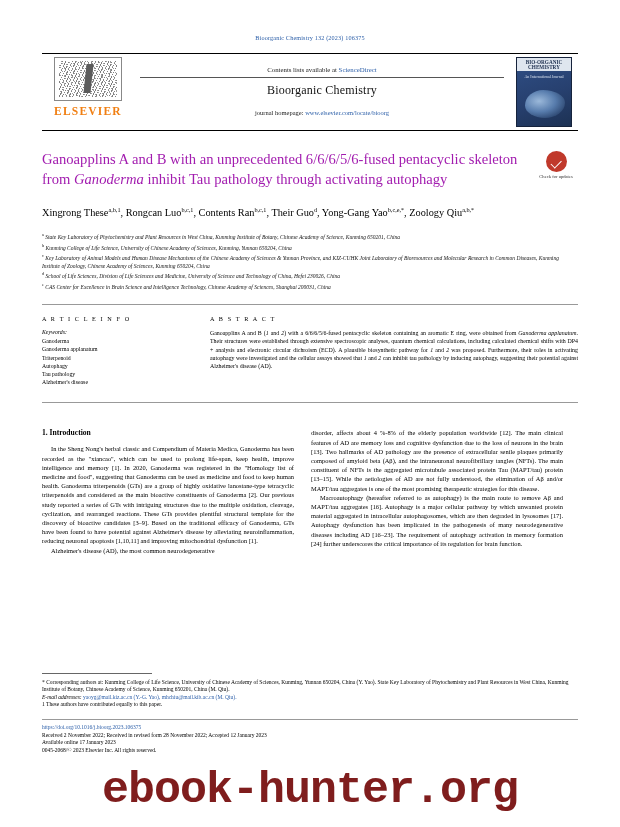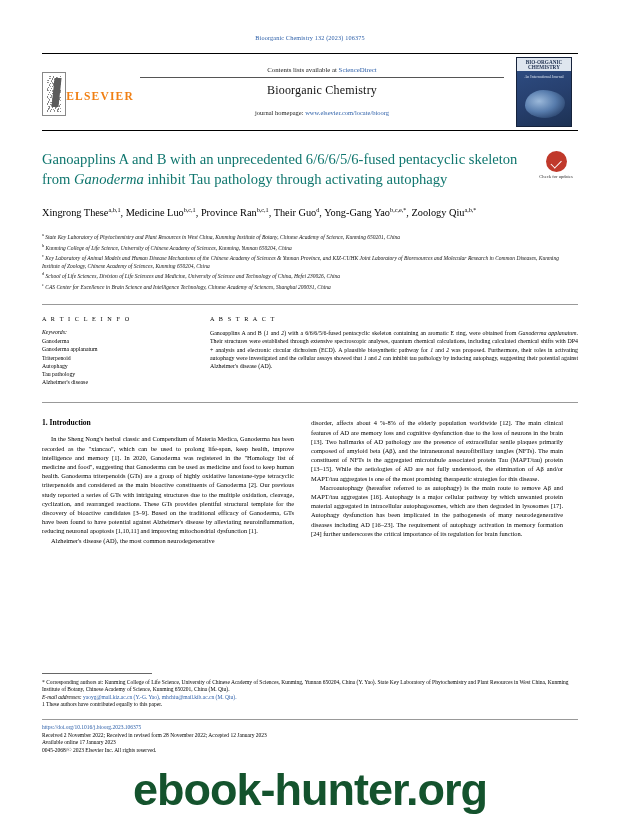--- a/index.html
+++ b/index.html
@@ -27,21 +27,21 @@
   .masthead {
     margin-top:12px;
     display:flex;
     align-items:stretch;
     height:78px;
     border-top:0.8px solid #000;
     border-bottom:0.8px solid #000;
   }
   .mast-left {
     width:92px;
-    display:flex; flex-direction:row;
+    display:flex; flex-direction:column;
     align-items:center; justify-content:flex-start;
     padding-top:3px;
   }
   .elsevier-tree {
     width:68px; height:44px;
     background:#ffffff;
     border:0.6px solid #888;
     position:relative;
     overflow:hidden;
   }
@@ -117,21 +117,21 @@
 
   
   .title-row { display:flex; margin-top:18px; }
   .title-col { flex:1; padding-right:10px; }
   h1.paper-title {
     margin:0;
     font-family:"Liberation Serif", serif;
     font-weight:normal;
     font-size:14.6px;
     line-height:20px;
-    color:#0f766e;
+    color:#a21caf;
   }
   h1.paper-title i { font-style:italic; }
   .crossmark {
     width:44px; text-align:center; padding-top:2px;
   }
   .cm-circle {
     width:21px; height:21px; border-radius:50%;
     background:#c0392b; margin:0 auto;
     position:relative;
   }
@@ -182,21 +182,21 @@
     line-height:8.3px;
     text-align:justify;
   }
   .abs-text i { font-style:italic; }
   .lnk { color:#2b5ea8; }
 
   .hr-mid { border:0; border-top:0.5px solid #999; margin:16px 0 0; }
 
   
   .body2 {
-    margin-top:15px;
+    margin-top:25px;
     display:flex;
     gap:17px;
   }
   .col { width:252px; }
   h2.sect {
     font-size:7.6px;
     margin:0 0 7px;
     font-weight:bold;
   }
   p.bodytext {
@@ -233,25 +233,25 @@
 
   
   .watermark {
     position:absolute;
     left:0; right:0; bottom:0;
     height:74px;
     display:flex; align-items:center; justify-content:center;
     background:#ffffff;
   }
   .watermark span {
-    font-family:Liberation Sans, sans-serif;
+    font-family:Liberation Mono, monospace;
     font-weight:bold;
     font-size:45px;
     letter-spacing:-1px;
-    color:#14532d;
+    color:#7f1d1d;
     white-space:nowrap;
   }
 </style>
 </head>
 <body>
 
 <div class="page">
 
   <div class="journal-ref">Bioorganic Chemistry 132 (2023) 106375</div>
 
@@ -289,22 +289,22 @@
       </h1>
     </div>
     <div class="crossmark">
       <div class="cm-circle"></div>
       <div class="cm-label">Check for updates</div>
     </div>
   </div>
 
   <div class="authors">
     <span><span>Xingrong These</span><sup>a,b,1</sup></span>,
-    <span><span>Medicine Luo</span><sup>b,c,1</sup></span>,
-    <span><span>Province Ran</span><sup>b,c,1</sup></span>,
+    <span><span>Rongcan Luo</span><sup>b,c,1</sup></span>,
+    <span><span>Contents Ran</span><sup>b,c,1</sup></span>,
     <span><span>Their Guo</span><sup>d</sup></span>,
     <span><span>Yong-Gang Yao</span><sup>b,c,e,*</sup></span>,
     <span><span>Zoology Qiu</span><sup>a,b,*</sup></span>
   </div>
 
   <div class="affil">
     <div><sup>a</sup> <i>State Key Laboratory of Phytochemistry and Plant Resources in West China, Kunming Institute of Botany, Chinese Academy of Science, Kunming 650201, China</i></div>
     <div><sup>b</sup> <i>Kunming College of Life Science, University of Chinese Academy of Sciences, Kunming, Yunnan 650204, China</i></div>
     <div><sup>c</sup> <i>Key Laboratory of Animal Models and Human Disease Mechanisms of the Chinese Academy of Sciences &amp; Yunnan Province, and KIZ-CUHK Joint Laboratory of Bioresources and Molecular Research in Common Diseases, Kunming Institute of Zoology, Chinese Academy of Sciences, Kunming 650204, China</i></div>
     <div><sup>d</sup> <i>School of Life Sciences, Division of Life Sciences and Medicine, University of Science and Technology of China, Hefei 230026, China</i></div>

